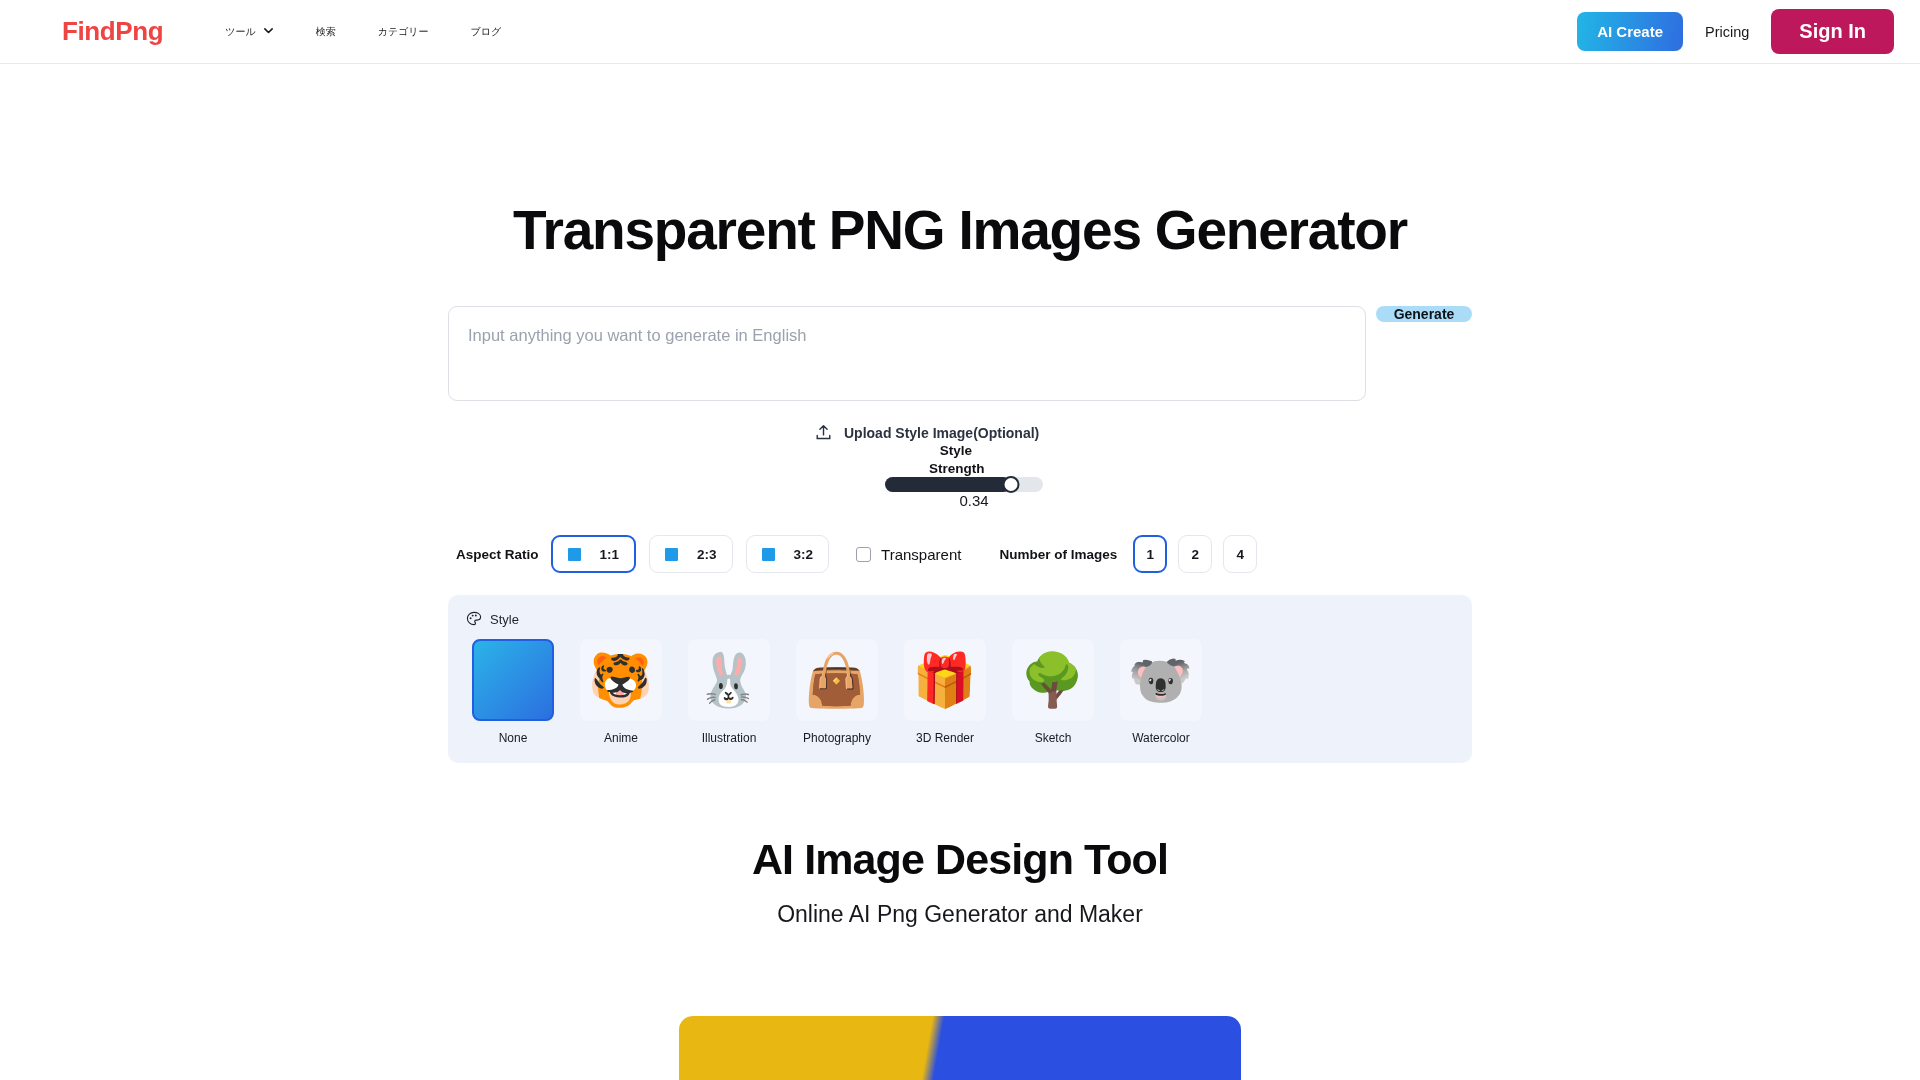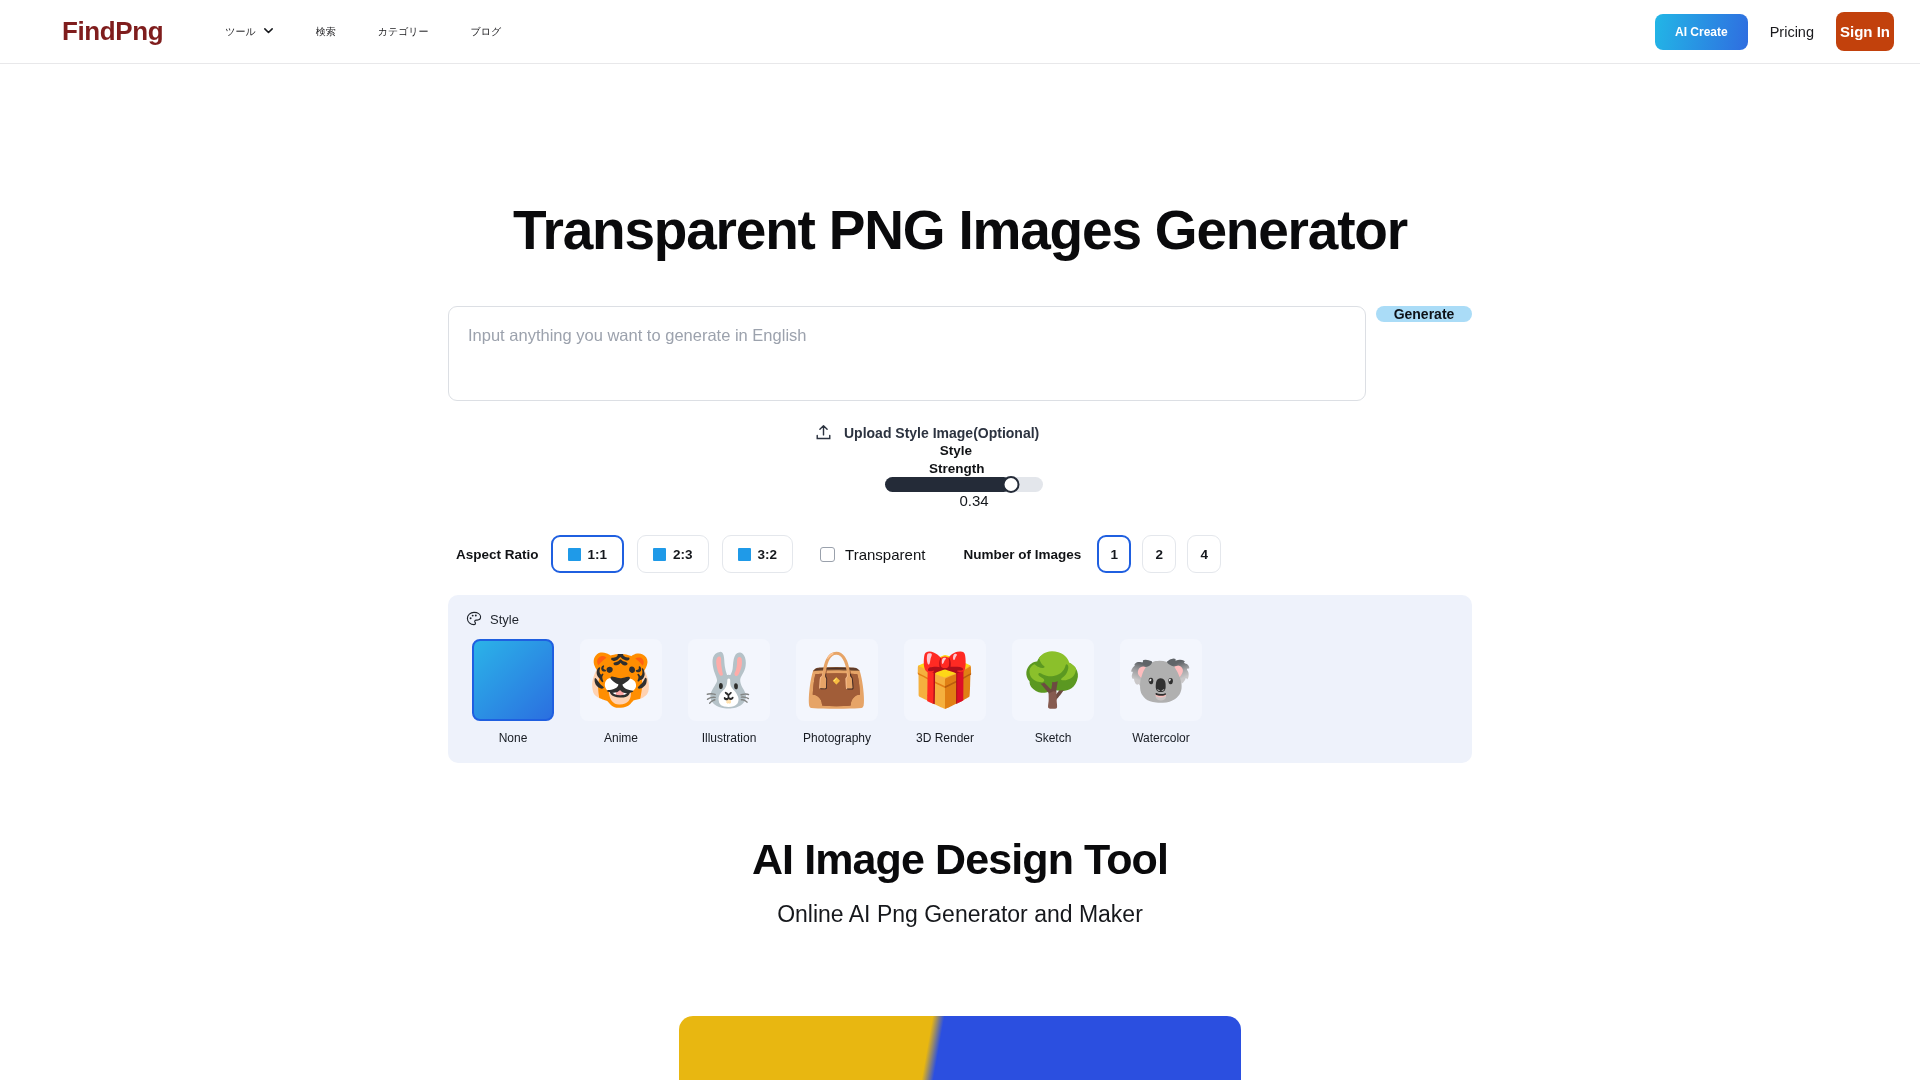--- a/index.html
+++ b/index.html
@@ -16,21 +16,21 @@
     width: 100%;
     display: flex;
     align-items: center;
     padding: 0 26px 0 62px;
     border-bottom: 1px solid #e8e8ea;
     background: #fff;
   }
   .logo {
     font-size: 26px;
     font-weight: 700;
-    color: #7f1d1d;
+    color: #ef4444;
     letter-spacing: -0.4px;
     margin-right: 62px;
   }
   .nav { display: flex; align-items: center; gap: 42px; }
   .nav-item {
     font-size: 10px;
     color: #1a1a1d;
     display: flex;
     align-items: center;
     gap: 7px;
@@ -47,43 +47,43 @@
 
   .header-right {
     margin-left: auto;
     display: flex;
     align-items: center;
     gap: 22px;
   }
   .btn-ai-create {
     background: linear-gradient(100deg, #22b6e6 0%, #2f6de0 100%);
     color: #fff;
-    font-size: 12px;
+    font-size: 15px;
     font-weight: 600;
     border: none;
     border-radius: 8px;
     padding: 11px 20px;
     cursor: pointer;
     font-family: inherit;
   }
   .link-pricing {
     font-size: 14.5px;
     color: #1a1a1d;
     cursor: pointer;
     font-weight: 500;
     text-align: right;
   }
   .btn-signin {
-    background: #c2410c;
+    background: #be185d;
     color: #fff;
-    font-size: 15px;
+    font-size: 20px;
     font-weight: 600;
     border: none;
     border-radius: 8px;
-    padding: 11px 4px;
+    padding: 11px 28px;
     cursor: pointer;
     font-family: inherit;
   }
 
   
   .main {
     width: 100%;
     display: flex;
     flex-direction: column;
     align-items: center;
@@ -208,21 +208,21 @@
   .lbl-strong {
     font-size: 13.5px;
     font-weight: 700;
     color: #111316;
     white-space: nowrap;
   }
   .chip {
     display: flex;
     align-items: center;
     justify-content: center;
-    gap: 7px;
+    gap: 19px;
     height: 38px;
     min-width: 62px;
     padding: 0 15px;
     border: 1px solid #e4e7ec;
     border-radius: 9px;
     background: #fff;
     font-size: 13.5px;
     font-weight: 600;
     color: #15181d;
     cursor: pointer;

